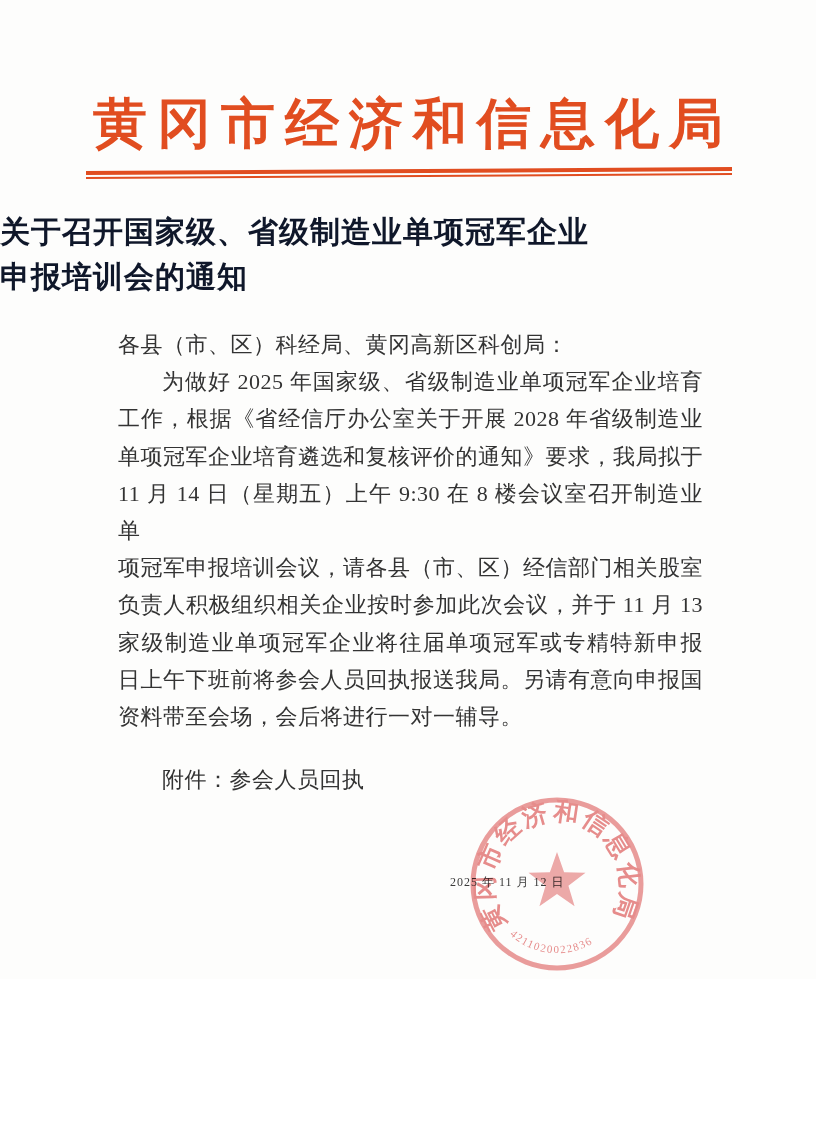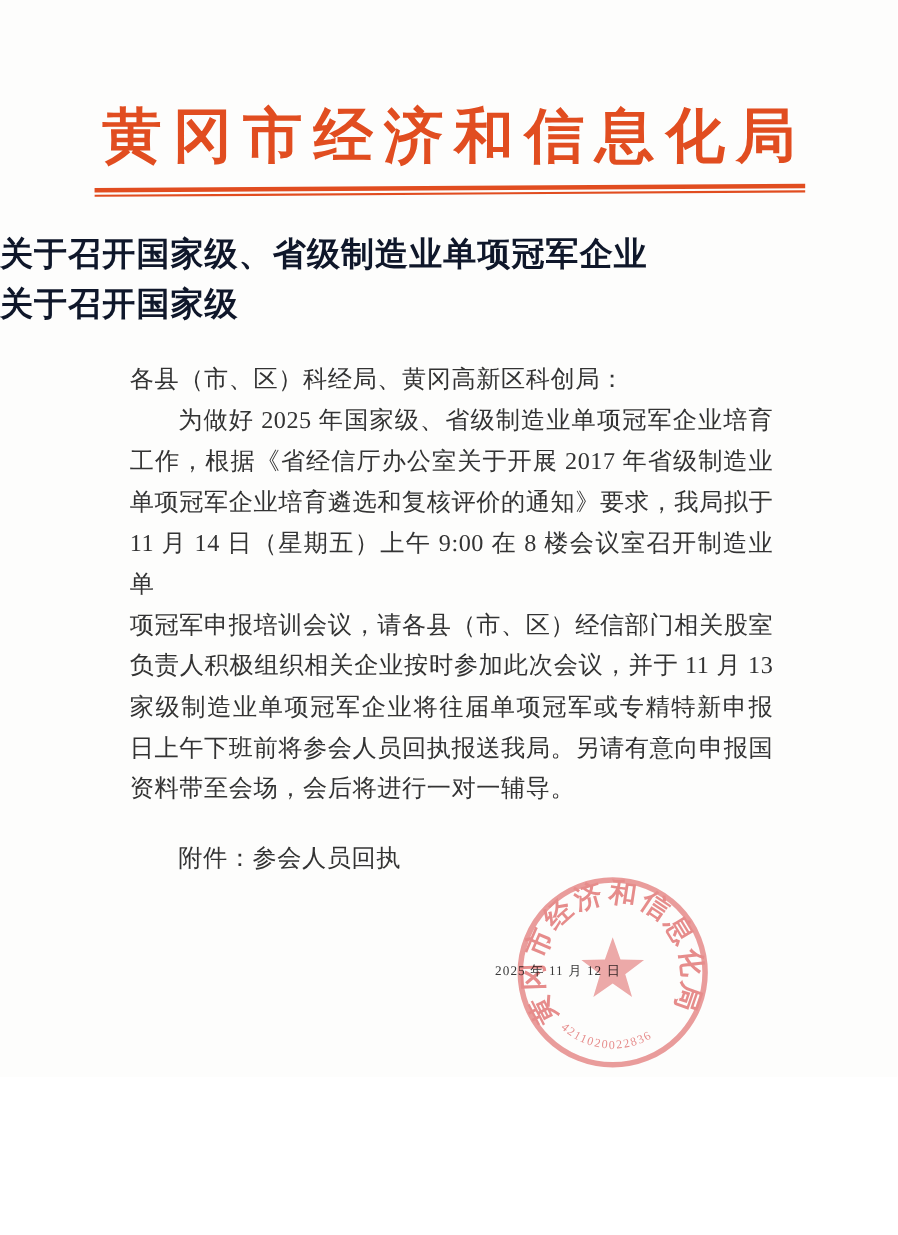--- a/index.html
+++ b/index.html
@@ -75,29 +75,29 @@
   <div class="letterhead">黄冈市经济和信息化局</div>
 
   <div class="divider">
     <div class="bar-thick"></div>
     <div class="bar-gap"></div>
     <div class="bar-thin"></div>
   </div>
 
   <div class="doc-title">
     <div>关于召开国家级、省级制造业单项冠军企业</div>
-    <div>关于召开国家级</div>
+    <div>申报培训会的通知</div>
   </div>
 
   <div class="body-text">
     <div class="line">各县（市、区）科经局、黄冈高新区科创局：</div>
     <div class="line fill indent">为做好 2025 年国家级、省级制造业单项冠军企业培育</div>
-    <div class="line fill">工作，根据《省经信厅办公室关于开展 2017 年省级制造业</div>
+    <div class="line fill">工作，根据《省经信厅办公室关于开展 2028 年省级制造业</div>
     <div class="line fill">单项冠军企业培育遴选和复核评价的通知》要求，我局拟于</div>
-    <div class="line fill">11 月 14 日（星期五）上午 9:00 在 8 楼会议室召开制造业单</div>
+    <div class="line fill">11 月 14 日（星期五）上午 9:30 在 8 楼会议室召开制造业单</div>
     <div class="line fill">项冠军申报培训会议，请各县（市、区）经信部门相关股室</div>
     <div class="line fill">负责人积极组织相关企业按时参加此次会议，并于 11 月 13</div>
     <div class="line fill">家级制造业单项冠军企业将往届单项冠军或专精特新申报</div>
     <div class="line fill">日上午下班前将参会人员回执报送我局。另请有意向申报国</div>
     <div class="line">资料带至会场，会后将进行一对一辅导。</div>
   </div>
 
   <div class="attachment">附件：参会人员回执</div>
 
   <div class="issue-date">2025 年 11 月 12 日</div>

